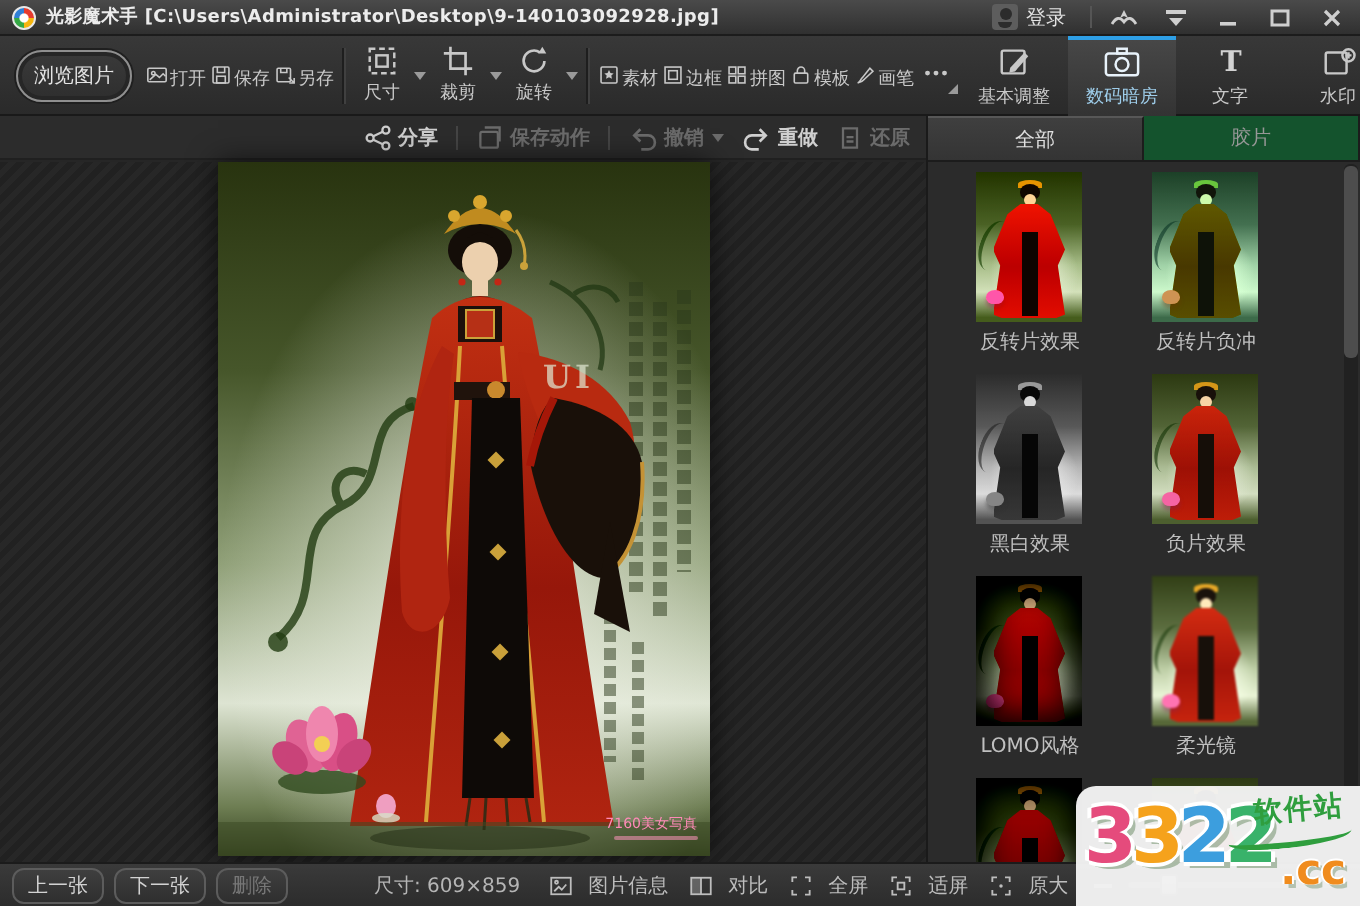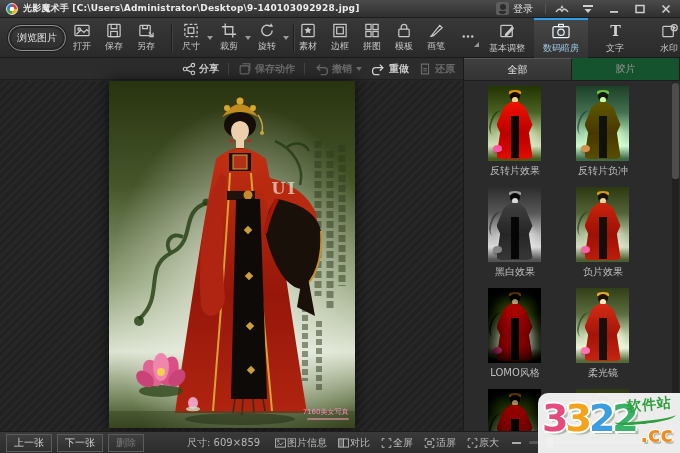--- a/index.html
+++ b/index.html
@@ -25,21 +25,21 @@
   .vsep{width:1px;height:11px;background:#555;}
   .winbtn{width:20px;height:14px;display:flex;align-items:center;justify-content:center;cursor:pointer;}
   .winbtn svg{display:block;}
 
   
   .toolbar{position:absolute;left:0;top:18px;width:680px;height:40px;
     background:linear-gradient(#383838,#2a2a2a);border-bottom:1px solid #191919;
     display:flex;align-items:center;padding:0 4px;box-sizing:border-box;}
   .browse-pill{flex:0 0 auto;margin:0 6px 0 4px;padding:5px 8px;border:1px solid #8f8f8f;border-radius:14px;
     box-shadow:0 0 0 2px #262626 inset, 0 0 0 1px #1f1f1f;color:#e4e4e4;font-size:10px;cursor:pointer;background:linear-gradient(#3a3a3a,#2e2e2e);}
-  .tbtn{flex:0 0 auto;width:30px;display:flex;flex-direction:column;align-items:flex-start;gap:1px;
+  .tbtn{flex:0 0 auto;width:30px;display:flex;flex-direction:row;align-items:flex-end;gap:1px;
     padding:2px 1px;cursor:pointer;position:relative;}
   .tbtn .lbl{font-size:9px;color:#c8c8c8;white-space:nowrap;}
   .tbtn svg{display:block;}
   .caret{width:0;height:0;border-left:3px solid transparent;border-right:3px solid transparent;
     border-top:4px solid #9a9a9a;margin-left:1px;align-self:center;}
   .tbtn.with-caret{flex-direction:row;align-items:center;width:auto;}
   .tbtn.with-caret .col{display:flex;flex-direction:column;align-items:center;gap:1px;width:28px;}
   .tsep{width:1px;height:28px;background:#1e1e1e;border-right:1px solid #404040;margin:0 3px;flex:0 0 auto;}
   .more-btn{width:20px;position:relative;}
   .more-corner{position:absolute;right:1px;bottom:1px;width:0;height:0;
@@ -109,25 +109,25 @@
   .fx-dark{filter:brightness(.7) contrast(1.2) saturate(1.3);}
   .fx-dark .m-vig{box-shadow:inset 0 0 14px 6px rgba(0,0,0,.7);}
   .fx-plain{filter:brightness(1.03) saturate(1.08);}
   .vsb{position:absolute;right:1px;top:24px;bottom:3px;width:7px;background:#212121;border-radius:3px;}
   .vsb-thumb{position:absolute;left:0;top:1px;width:7px;height:96px;background:#4d4d4d;border-radius:3px;cursor:pointer;}
 
   
   .statusbar{position:absolute;left:0;top:431px;width:680px;height:22px;
     background:linear-gradient(#3a3a3a,#2c2c2c);border-top:1px solid #1b1b1b;
     display:flex;align-items:center;padding:0 6px;box-sizing:border-box;}
-  .sbtn{padding:1px 7px;border:1px solid #5c5c5c;border-radius:0;background:linear-gradient(#3f3f3f,#2f2f2f);
+  .sbtn{padding:1px 7px;border:1px solid #5c5c5c;border-radius:6px;background:linear-gradient(#3f3f3f,#2f2f2f);
     color:#d2d2d2;font-size:10px;margin-right:5px;cursor:pointer;white-space:nowrap;}
   .sbtn.disabled{color:#777;cursor:default;}
   .sb-size{margin-left:38px;color:#b5b5b5;white-space:nowrap;}
-  .sb-item{display:flex;align-items:center;gap:0;color:#bdbdbd;cursor:pointer;white-space:nowrap;}
+  .sb-item{display:flex;align-items:center;gap:7px;color:#bdbdbd;cursor:pointer;white-space:nowrap;}
   .sb-item svg{display:block;}
   .mi14{margin-left:14px;} .mi10{margin-left:10px;}
   .minus{margin-left:13px;width:9px;height:2px;background:#aaa;cursor:pointer;}
   .zslider{position:relative;margin-left:8px;width:118px;height:3px;background:#565656;border-radius:2px;cursor:pointer;}
   .zhandle{position:absolute;left:16px;top:-4px;width:9px;height:11px;border:1px solid #4e4e4e;border-radius:2px;
     background:linear-gradient(#c2c2c2,#8a8a8a);box-sizing:border-box;cursor:pointer;}
 
   
   .sitelogo{position:absolute;right:0;bottom:0;width:142px;height:60px;
     background:rgba(243,243,243,.97);border-top-left-radius:10px;z-index:40;}

